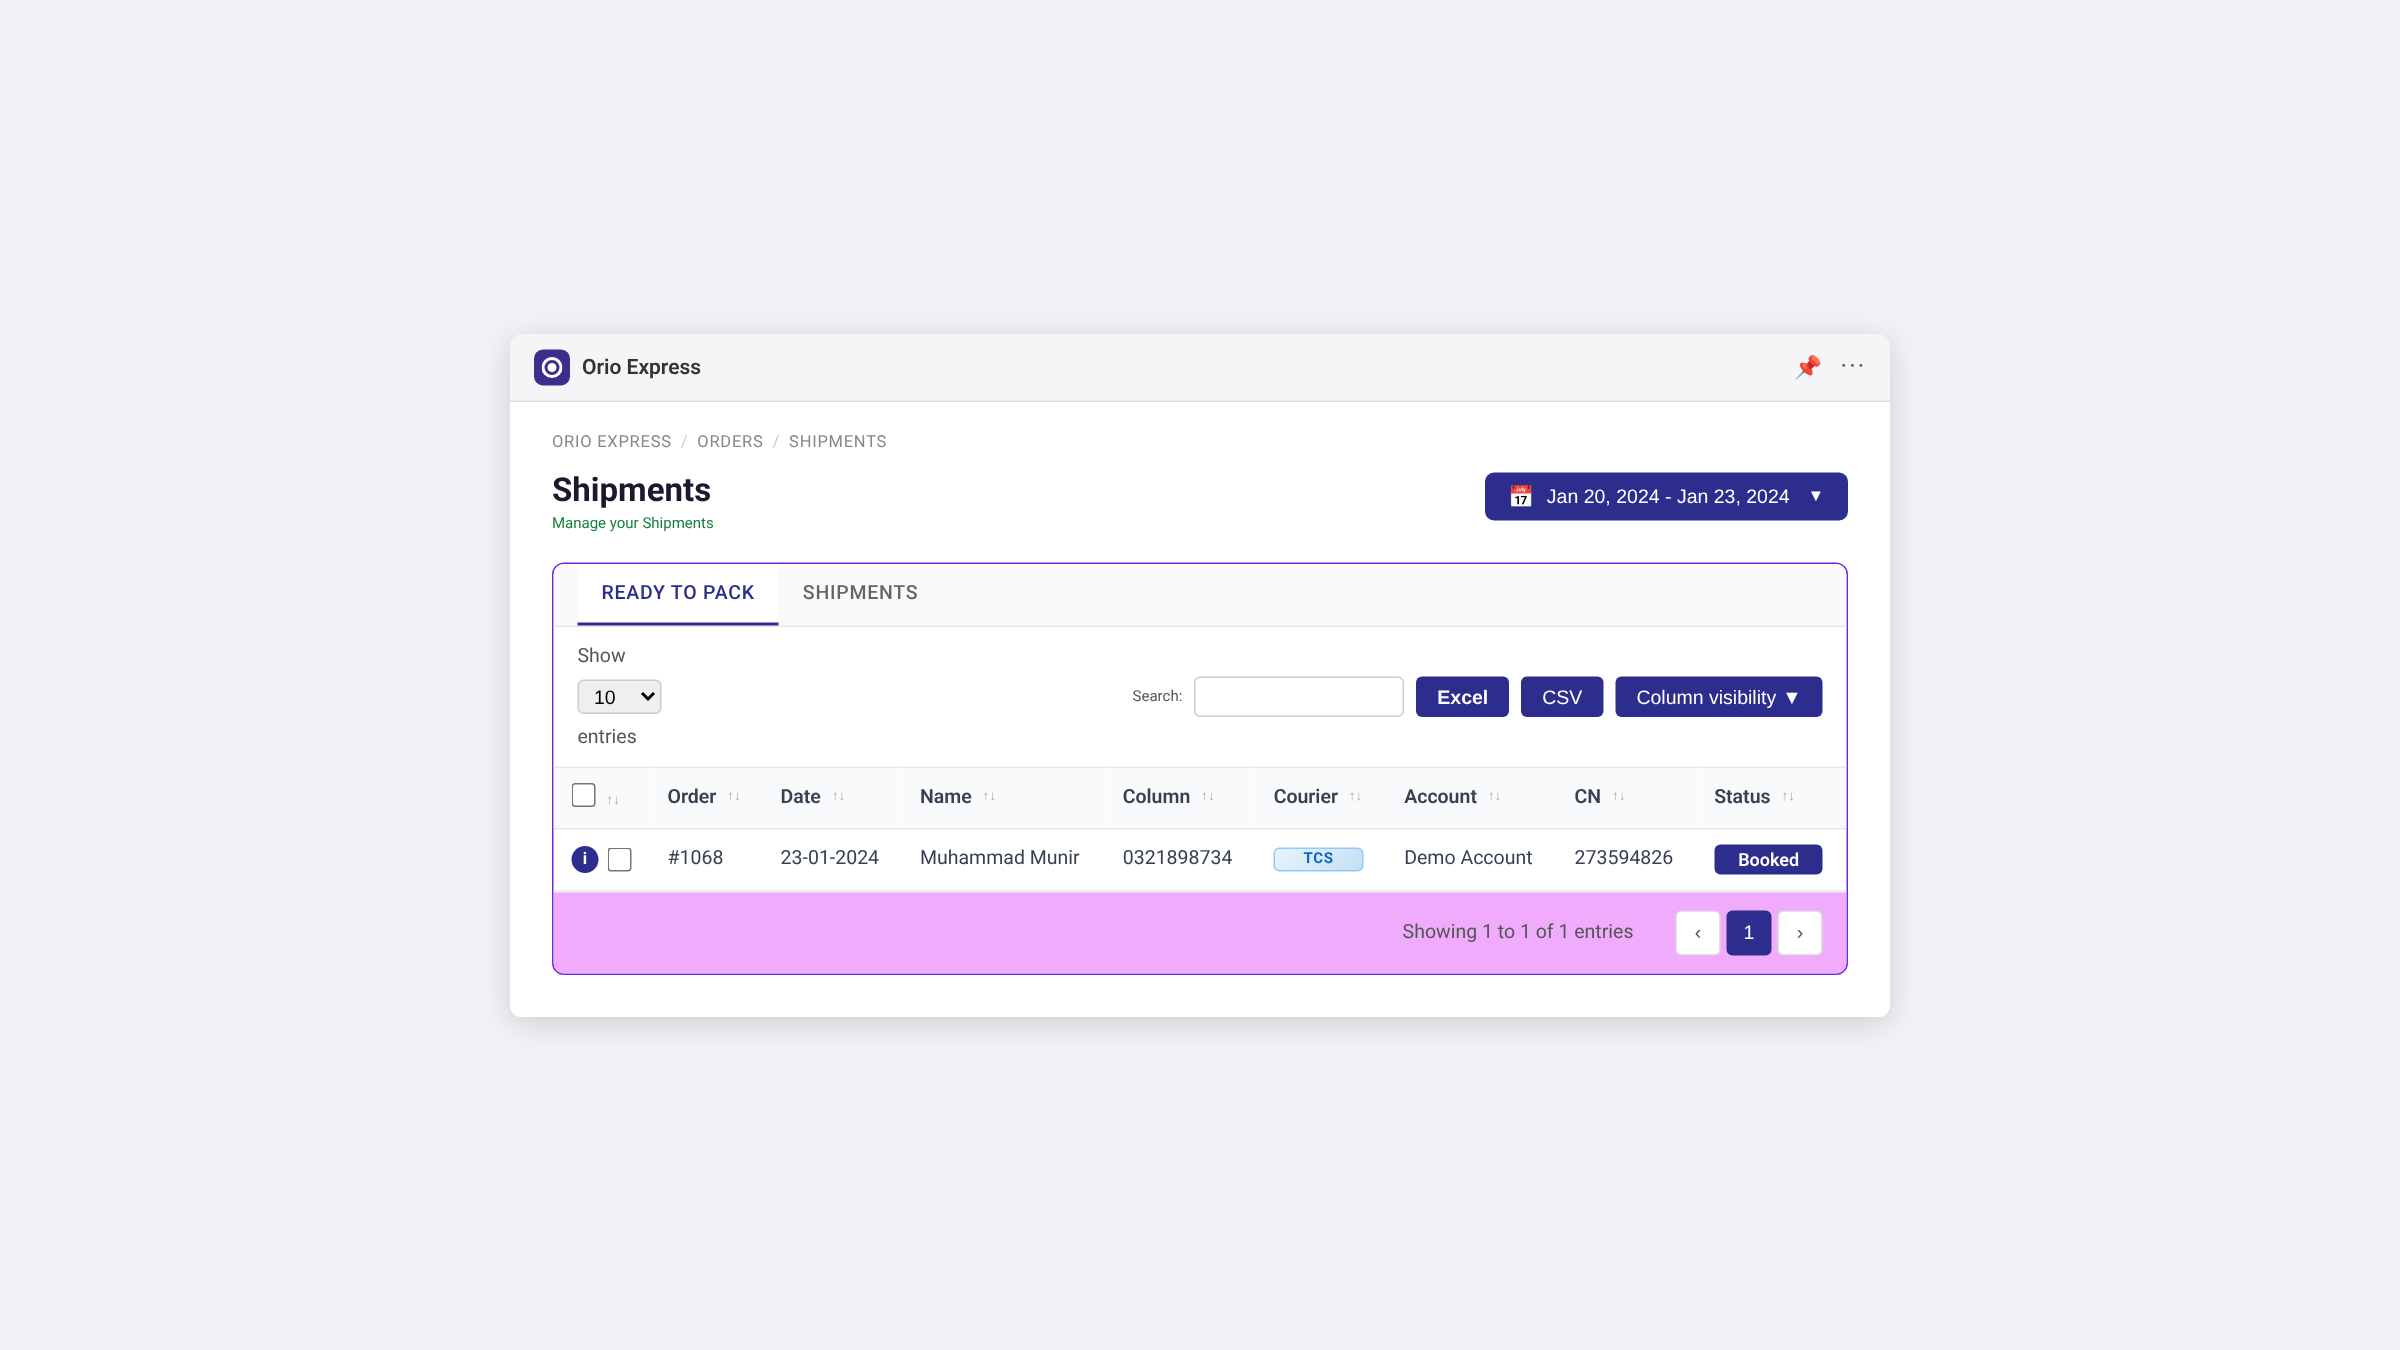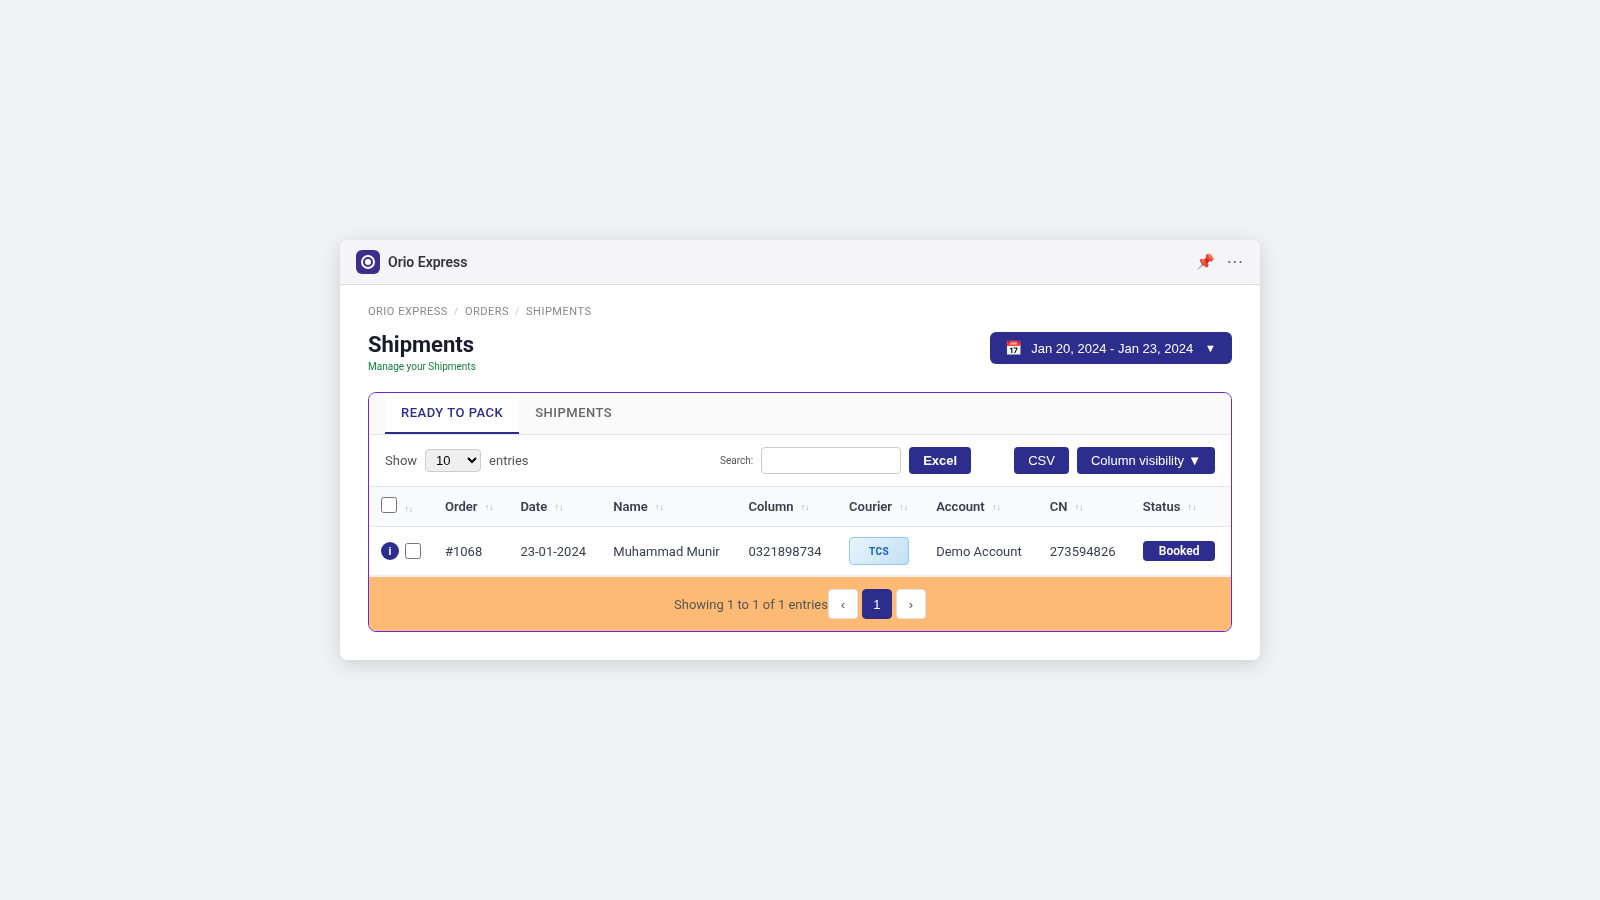--- a/index.html
+++ b/index.html
@@ -156,24 +156,25 @@
     
     .table-toolbar {
       display: flex;
       align-items: center;
       justify-content: space-between;
       padding: 12px 16px;
       background: #fff;
     }
     .show-entries {
       display: flex;
-      align-items: center;
+      align-items: flex-start;
       gap: 8px;
       font-size: 13px;
       color: #555;
+      flex-direction: column;
     }
     .show-entries select {
       border: 1px solid #ccc;
       border-radius: 4px;
       padding: 2px 6px;
       font-size: 13px;
       cursor: pointer;
     }
 
     .toolbar-right {
@@ -204,21 +205,20 @@
       font-weight: bold;
     }
     .btn-csv {
       background: #2d2d8e;
       color: #fff;
       border: none;
       border-radius: 4px;
       padding: 6px 14px;
       font-size: 13px;
       cursor: pointer;
-      margin-left: 35px;
     }
     .btn-col-visibility {
       background: #2d2d8e;
       color: #fff;
       border: none;
       border-radius: 4px;
       padding: 6px 14px;
       font-size: 13px;
       cursor: pointer;
       display: flex;
@@ -278,21 +278,21 @@
       font-weight: 600;
       display: inline-block;
     }
 
     
     .courier-logo {
       display: inline-flex;
       align-items: center;
       justify-content: center;
       width: 60px;
-      height: 28px;
+      height: 16px;
       background: linear-gradient(135deg, #e8f4fd, #c3e0f5);
       border-radius: 4px;
       font-size: 10px;
       font-weight: 700;
       color: #1565c0;
       border: 1px solid #90caf9;
       letter-spacing: 0.5px;
     }
 
     
@@ -307,26 +307,27 @@
       display: inline-flex;
       align-items: center;
       justify-content: center;
       cursor: pointer;
     }
 
     
     .table-footer {
       display: flex;
       align-items: center;
-      justify-content: center;
+      justify-content: flex-end;
       padding: 12px 16px;
       font-size: 13px;
       color: #555;
-      background: #fdba74;
+      background: #f0abfc;
       border-top: 1px solid #f0f0f0;
+      gap: 28px;
     }
 
     
     .pagination {
       display: flex;
       align-items: center;
       gap: 4px;
     }
     .page-btn {
       width: 30px;

